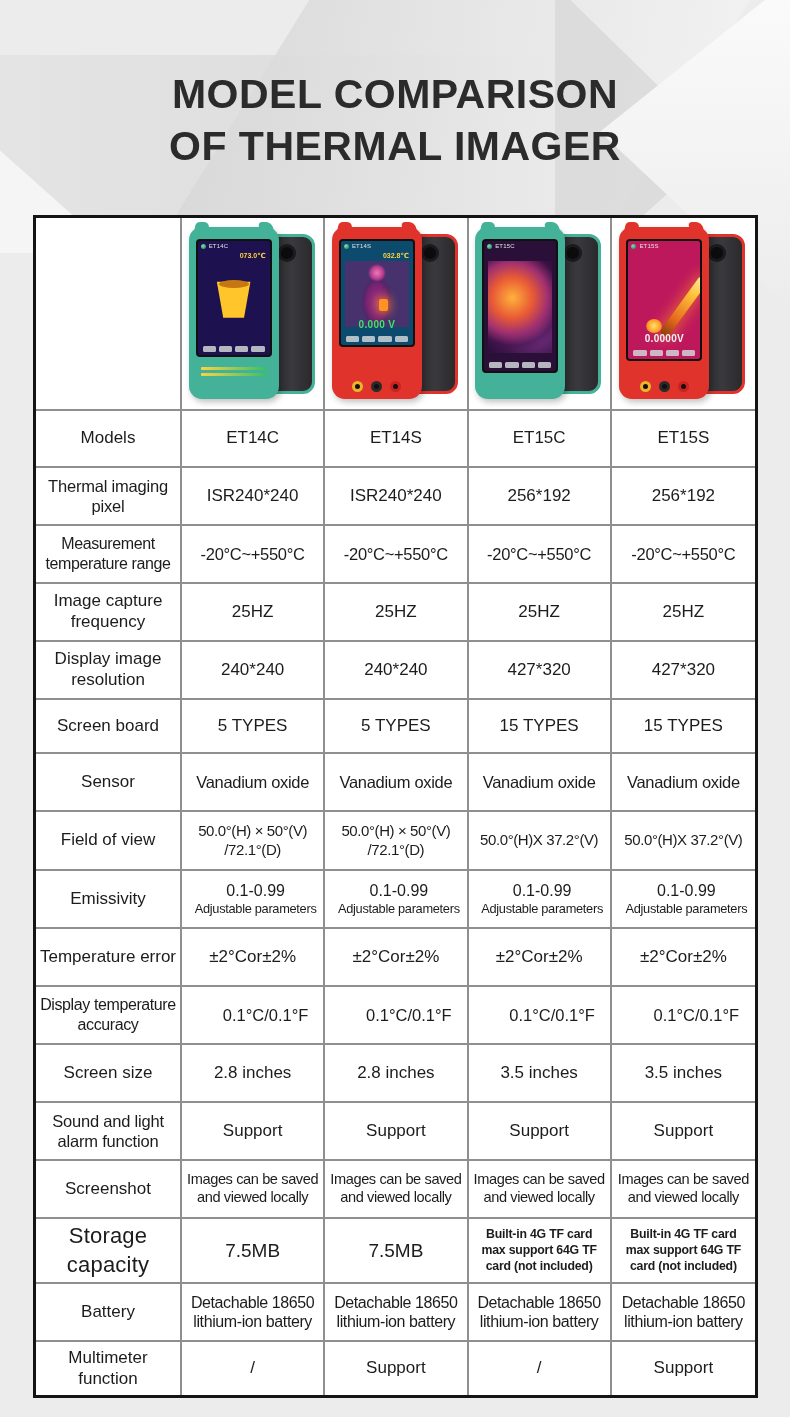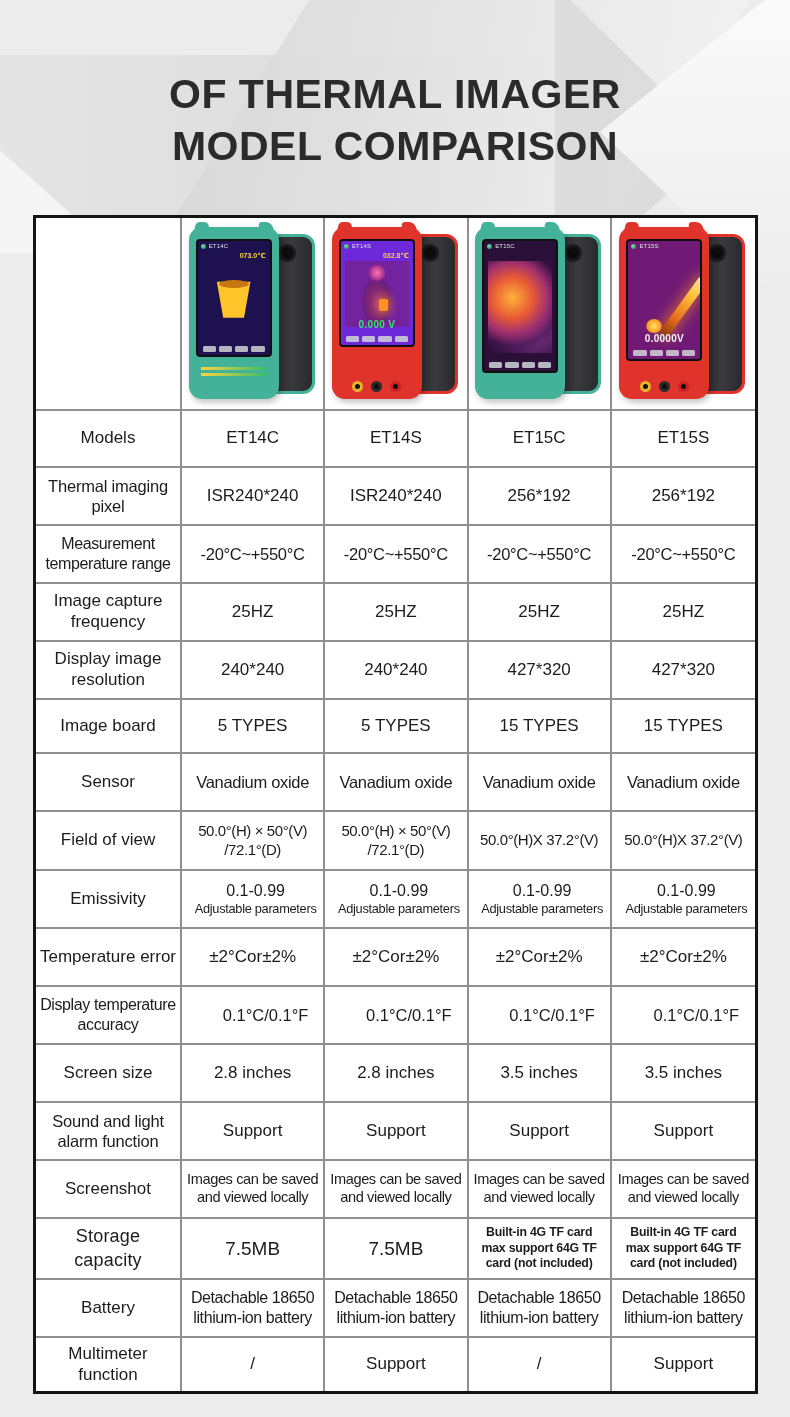--- a/index.html
+++ b/index.html
@@ -43,21 +43,21 @@
   .row-models { min-height:57px; }
   .row-color-board { min-height:54px; }
   .row-field-of-view { min-height:59px; }
   .row-storage-capacity { min-height:61px; }
   .row-multimeter-function { min-height:53px; }
 
   .row-measurement-temperature-range .label-cell,
   .row-display-temperature-accuracy .label-cell { font-size:16px; letter-spacing:-.4px; }
   .row-thermal-imaging-pixel .label-cell,
   .row-sound-light-alarm .label-cell { font-size:16.5px; letter-spacing:-.2px; }
-  .row-storage-capacity .label-cell { font-size:18px; letter-spacing:.2px; line-height:1.3; }
+  .row-storage-capacity .label-cell { font-size:22px; letter-spacing:.2px; line-height:1.3; }
   .row-measurement-temperature-range .value-cell { font-size:16.5px; letter-spacing:-.3px; }
   .row-sensor .value-cell { font-size:16.5px; letter-spacing:-.3px; }
   .row-field-of-view .value-cell { font-size:15px; letter-spacing:-.4px; }
   .row-emissivity .value-cell { font-size:16px;padding-left:8px; }
   .row-emissivity .value-cell .tline:nth-child(2) { font-size:12.8px; letter-spacing:-.3px; }
   .row-screenshot .value-cell { font-size:14.6px; letter-spacing:-.4px; }
   .row-storage-capacity .value-cell { font-size:19px; }
   .row-storage-capacity .value-cell[data-lines="3"] { font-size:12.3px; font-weight:600; line-height:1.3; letter-spacing:-.2px; }
   .row-battery .value-cell { font-size:16px; letter-spacing:-.4px; }
   .row-temperature-error .value-cell { font-size:17px; font-weight:500; }
@@ -74,23 +74,23 @@
                    box-shadow:0 0 0 3px #1b1b1d; }
   .dev-front { position:absolute; left:0; top:2px; width:90px; height:172px;
                border-radius:13px; background:#44b298; box-shadow:2px 3px 6px rgba(0,0,0,.25); }
   .dev-front::before, .dev-front::after { content:""; position:absolute; top:-5px; width:14px; height:10px;
                background:inherit; border-radius:4px 6px 0 0; }
   .dev-front::before { left:6px; transform:skewX(-12deg); }
   .dev-front::after  { right:6px; transform:skewX(12deg); }
   .dev-screen { position:absolute; left:7px; top:12px; width:76px; border-radius:4px;
                 background:#1d1150; border:2px solid #101010; overflow:hidden; }
   .p-et14c .dev-screen { height:118px; background:#1d1150; }
-  .p-et14s .dev-screen { height:108px; background:#6d28d9; }
+  .p-et14s .dev-screen { height:108px; background:#0c4a6e; }
   .p-et15c .dev-screen { height:134px; background:#2a0f38; }
-  .p-et15s .dev-screen { height:122px; background:#701a75;padding-left:43px; }
+  .p-et15s .dev-screen { height:122px; background:#be185d;padding-left:43px; }
   .scr-model { position:absolute; top:2px; left:3px; right:3px; display:flex; align-items:center; gap:3px;
                font-size:6px; color:#dde2e6; letter-spacing:.2px; }
   .brand-dot { width:5px; height:5px; border-radius:50%;
                background:radial-gradient(circle at 35% 35%,#7de0b0,#1d7a52); flex:0 0 auto; }
   .scr-reading { position:absolute; top:11px; right:4px; font-size:7px; font-weight:700; color:#ffd23e; }
   .thermal-art { position:absolute; left:4px; right:4px; top:20px; bottom:18px; }
   .art-cup::before { content:""; position:absolute; left:50%; top:50%; transform:translate(-50%,-50%);
                width:40px; height:42px; background:#ffc52a;
                clip-path:polygon(8% 10%,92% 10%,76% 96%,24% 96%);
                box-shadow:0 0 16px 7px rgba(255,150,30,.55); }
@@ -127,22 +127,22 @@
 
 <div class="page">
 
   <div class="diag d0"></div>
   <div class="diag d1"></div>
   <div class="diag d3"></div>
   <div class="diag d2"></div>
   <div class="diag d4"></div>
 
   <div class="title-wrap">
+    <div class="title-line" style="color: rgb(43, 43, 43);">MODEL COMPARISON</div>
     <div class="title-line" style="color: rgb(43, 43, 43);">OF THERMAL IMAGER</div>
-    <div class="title-line" style="color: rgb(43, 43, 43);">MODEL COMPARISON</div>
   </div>
 
   <div class="board" style="border-color: rgb(20, 20, 20);">
 
     <div class="trow images-row">
       <div class="cell label-cell"></div>
 
       <div class="cell image-cell">
         <div class="device p-et14c">
           <div class="dev-back" style="border-color: rgb(68, 178, 152);">
@@ -297,21 +297,21 @@
           <div class="cell label-cell" data-lines="2">
             <span class="tline">Display image</span>
             <span class="tline">resolution</span>
           </div>
           <div class="cell value-cell">240*240</div>
           <div class="cell value-cell">240*240</div>
           <div class="cell value-cell">427*320</div>
           <div class="cell value-cell">427*320</div>
         </div>
         <div class="trow row-color-board">
-          <div class="cell label-cell">Image board</div>
+          <div class="cell label-cell">Screen board</div>
           <div class="cell value-cell">5 TYPES</div>
           <div class="cell value-cell">5 TYPES</div>
           <div class="cell value-cell">15 TYPES</div>
           <div class="cell value-cell">15 TYPES</div>
         </div>
         <div class="trow row-sensor">
           <div class="cell label-cell">Sensor</div>
           <div class="cell value-cell">Vanadium oxide</div>
           <div class="cell value-cell">Vanadium oxide</div>
           <div class="cell value-cell">Vanadium oxide</div>

